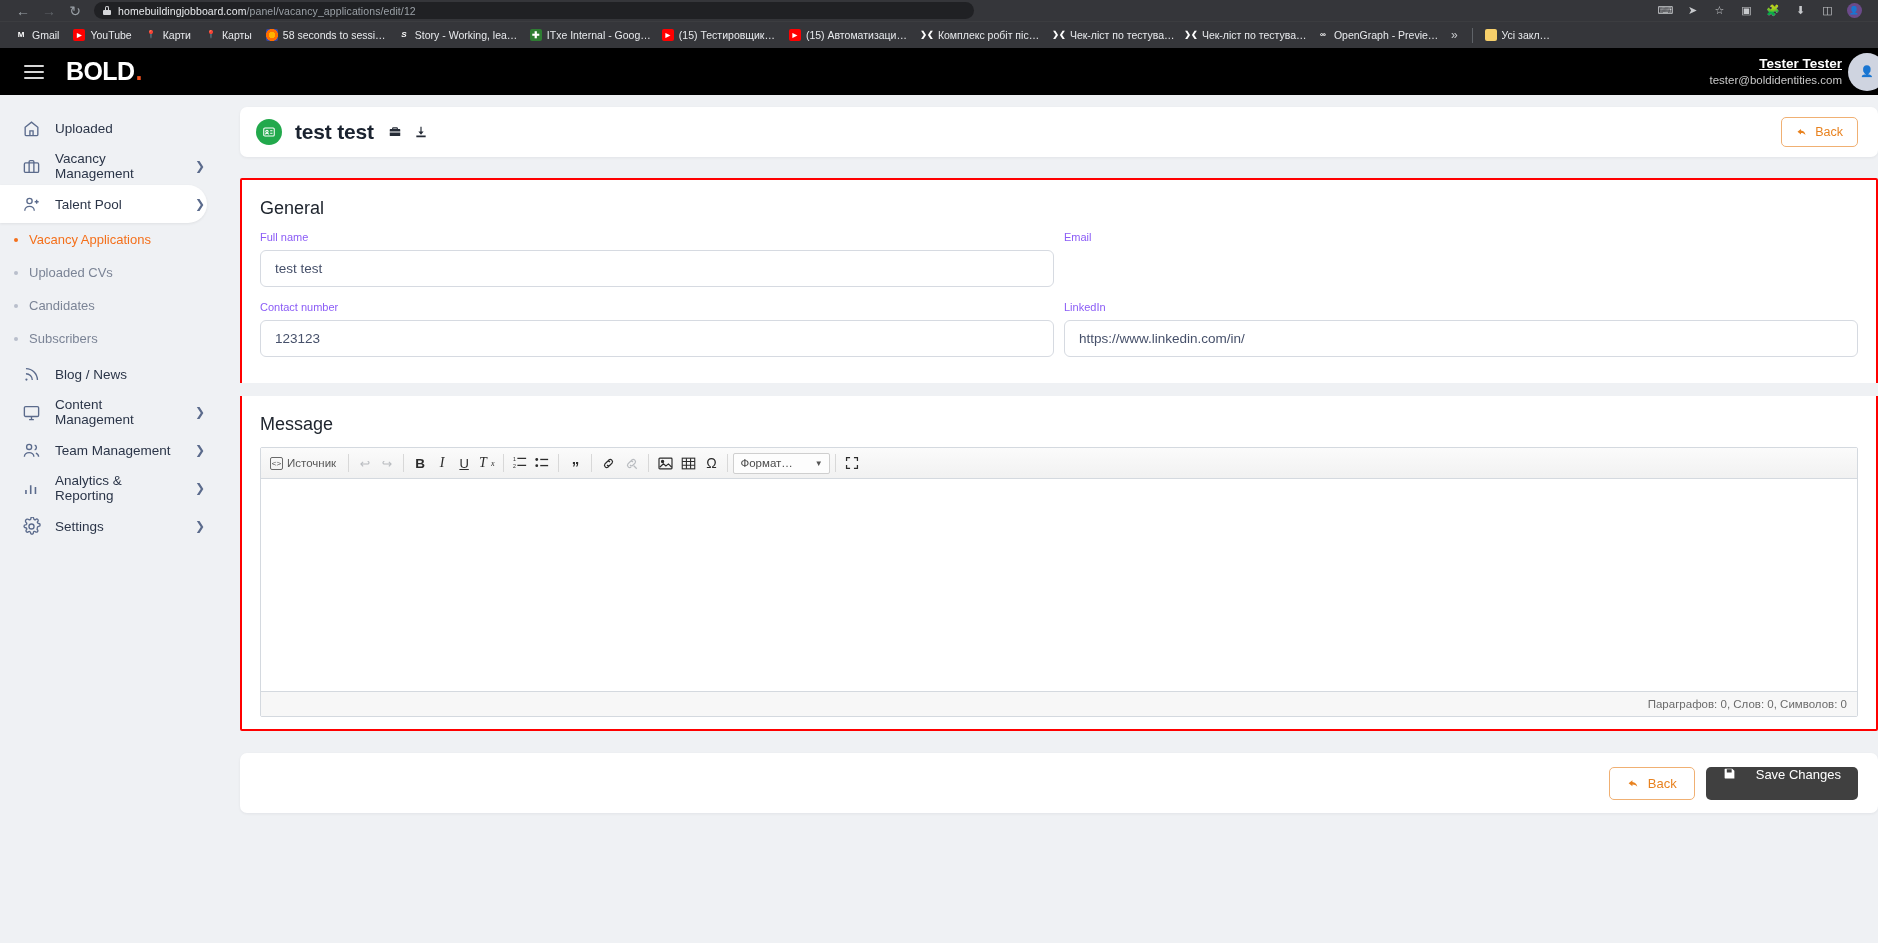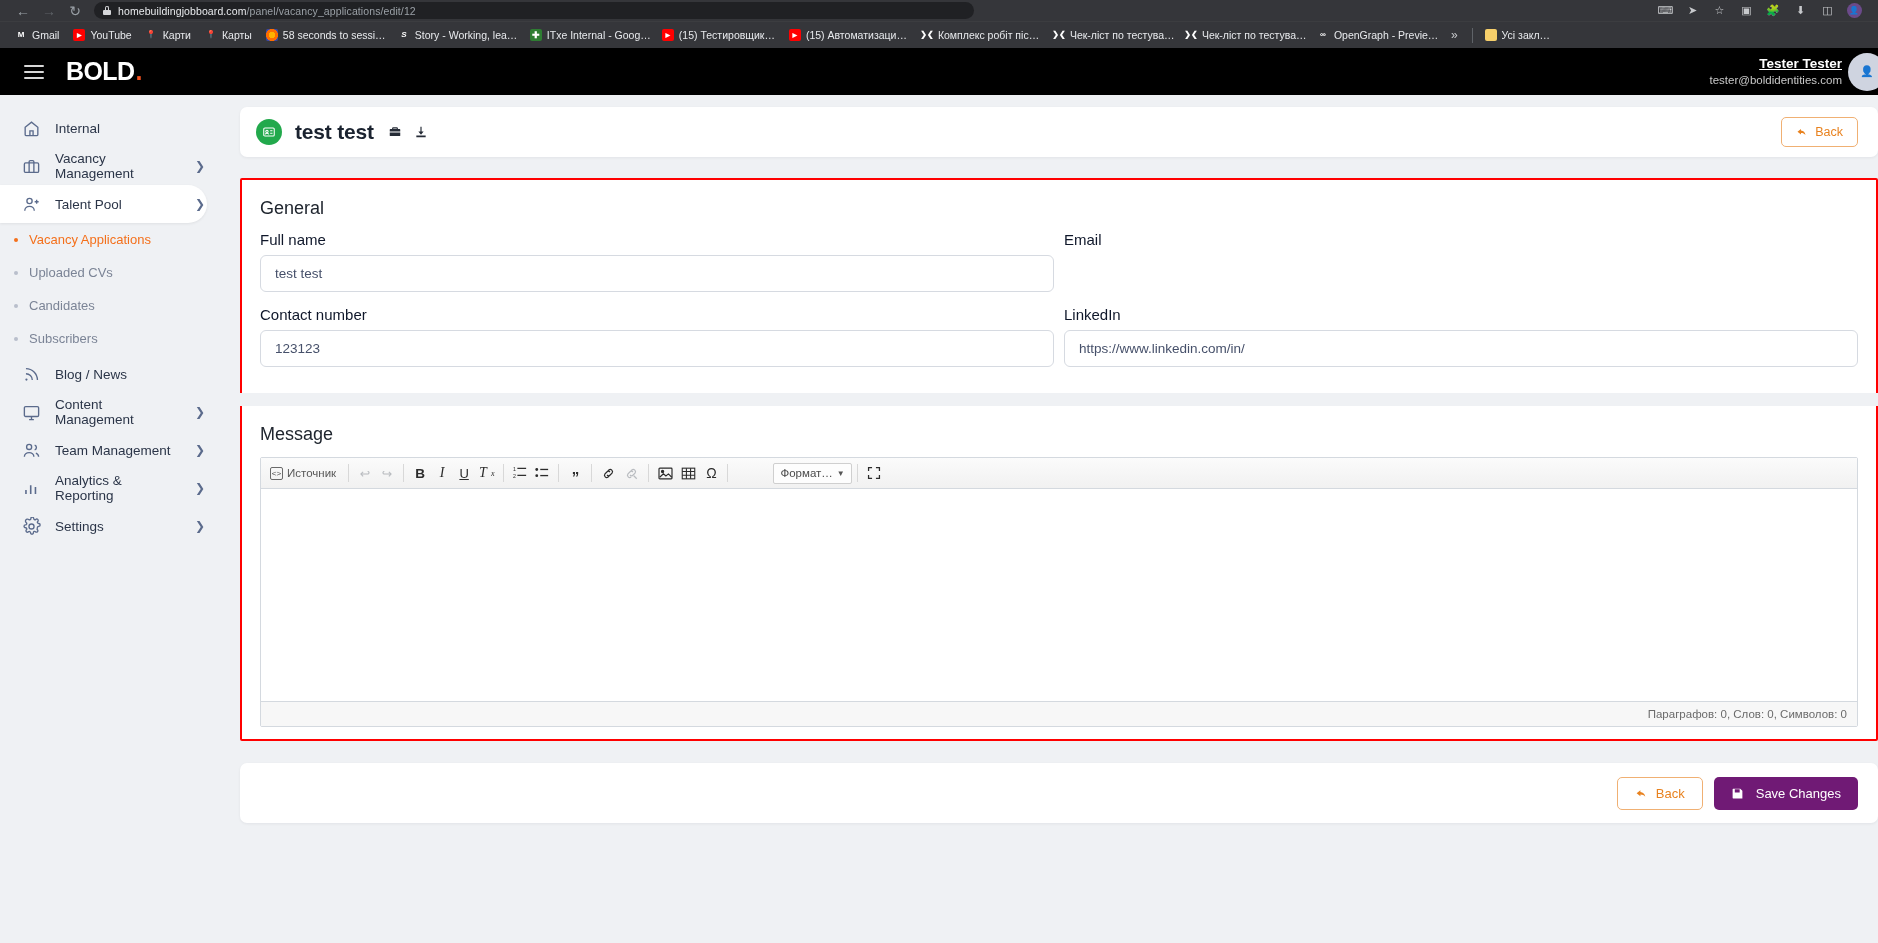--- a/index.html
+++ b/index.html
@@ -141,21 +141,21 @@
 
   .redbox {
     border: 2.5px solid #ff0000; border-radius: 2px; margin-top: 21px;
     background: #fff;
   }
   .card { background: #fff; padding: 18px 18px 12px 18px; }
   .card-title { font-size: 18px; color: #20262f; font-weight: 400; margin-bottom: 12px; }
 
   .grid2 { display: flex; gap: 10px; }
   .field { flex: 1; min-width: 0; margin-bottom: 14px; }
-  .field-label { font-size: 15px; color: #0f172a; margin-bottom: 7px; }
+  .field-label { font-size: 11px; color: #8b5cf6; margin-bottom: 7px; }
   .field input {
     width: 100%; height: 37px; border: 1px solid #d6dae1; border-radius: 6px;
     padding: 0 14px; font-size: 13.5px; color: #46506a; background: #fff;
     font-family: inherit; outline: none;
   }
   .field input::placeholder { color: #9aa2b1; }
 
   .divider-gap { height: 13px; background: #eff1f4; margin: 0 -18px; }
 
   
@@ -172,45 +172,45 @@
   .tb-src { padding: 0 7px 0 4px; font-size: 11.5px; color: #585858; }
   .tb-src .boxico {
     width: 13px; height: 13px; border: 1px solid #6a6a6a; border-radius: 2px;
     font-size: 8px; display: flex; align-items: center; justify-content: center; color: #4a4a4a;
   }
   .tb-sep { width: 1px; height: 18px; background: #d8d8d8; margin: 0 5px; }
   .tb-italic { font-style: italic; font-family: "Liberation Serif", serif; font-size: 14px; }
   .tb-bold { font-weight: 700; font-size: 13.5px; }
   .tb-ul { text-decoration: underline; font-size: 13px; }
   .tb-format {
-    height: 21px; display: flex; align-items: center; gap: 4px; padding: 0 6px;
+    height: 21px; display: flex; align-items: center; gap: 22px; padding: 0 6px;
     border: 1px solid #cfcfcf; background: #fdfdfd; font-size: 11.5px; color: #4a4a4a;
-    border-radius: 2px; cursor: pointer; margin-left: 40px;
+    border-radius: 2px; cursor: pointer;
   }
   .tb-format .cv { font-size: 8px; color: #555; }
   .editor-body { height: 212px; background: #fff; }
   .editor-status {
     height: 25px; border-top: 1px solid #d4d9df; background: #f7f7f7;
     display: flex; align-items: center; justify-content: flex-end; padding-right: 10px;
     font-size: 11.5px; color: #6b6b6b;
   }
 
   .bottom-card {
     background: #fff; border-radius: 7px; margin-top: 22px; height: 60px;
     display: flex; align-items: center; justify-content: flex-end; gap: 11px;
     padding: 0 20px; box-shadow: 0 1px 3px rgba(16,24,40,.06);
   }
   .btn-back-bot {
     border: 1px solid #f0b073; background: #fff; color: #e8821f; border-radius: 5px;
     height: 33px; padding: 0 17px; font-size: 13px; display: flex; align-items: center;
     gap: 8px; cursor: pointer; font-family: inherit;
   }
   .btn-save {
-    background: #701a75; color: #fff; border: none; border-radius: 5px; height: 33px;
-    padding: 0 17px; font-size: 13px; display: flex; align-items: center; gap: 12px;
+    background: #404040; color: #fff; border: none; border-radius: 5px; height: 33px;
+    padding: 0 17px; font-size: 13px; display: flex; gap: 20px;
     cursor: pointer; font-family: inherit;
   }
   .btn-save svg, .btn-back-bot svg { width: 13px; height: 13px; }
 </style>
 </head>
 <body>
 
 <div class="browser-chrome">
   <div class="nav-bar">
     <div class="nav-btn">←</div>
@@ -318,21 +318,21 @@
   <div class="body-area">
 
     <nav class="sidebar">
       <div class="nav-item">
         <span class="nav-ico">
           <svg viewBox="0 0 24 24" fill="none" stroke="currentColor" stroke-width="1.7">
               <path d="M4 10.5 12 4l8 6.5V20a1 1 0 0 1-1 1H5a1 1 0 0 1-1-1z"></path>
               <path d="M10 21v-6h4v6"></path>
             </svg>
         </span>
-        <span class="nav-label">Internal</span>
+        <span class="nav-label">Uploaded</span>
       </div>
 
       <div class="nav-item">
         <span class="nav-ico">
           <svg viewBox="0 0 24 24" fill="none" stroke="currentColor" stroke-width="1.7">
               <rect x="3" y="7.5" width="18" height="12" rx="1.6"></rect>
               <path d="M9 7.5V6a1.5 1.5 0 0 1 1.5-1.5h3A1.5 1.5 0 0 1 15 6v1.5"></path>
               <path d="M9 7.5v12M15 7.5v12"></path>
             </svg>
         </span>

